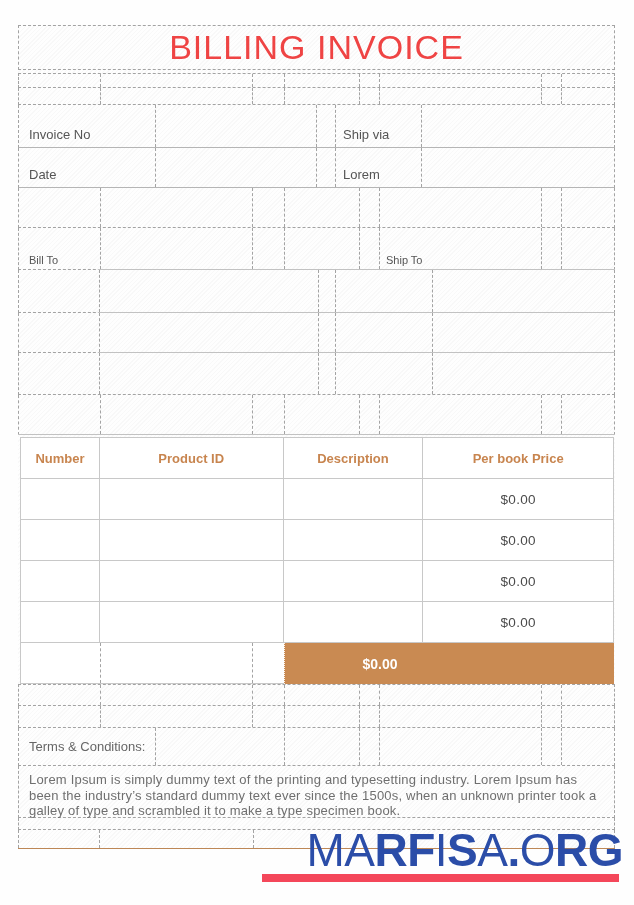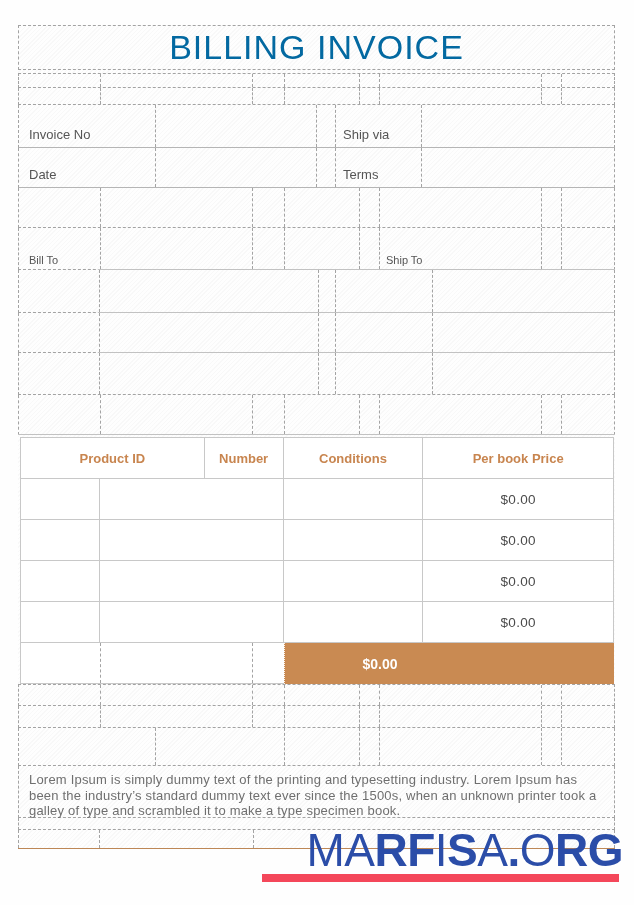--- a/index.html
+++ b/index.html
@@ -9,21 +9,21 @@
   }
   
   .sheet::before{
     content:"";position:absolute;left:18px;top:25px;width:597px;height:824px;
     background:repeating-linear-gradient(135deg, rgba(120,120,120,0.045) 0 1px, transparent 1px 3px);
     z-index:0;pointer-events:none;
   }
   .title-box{
     position:absolute;left:18px;top:25px;width:597px;height:45px;box-sizing:border-box;
     border:1px dashed #a3a3a3;display:flex;align-items:center;justify-content:center;
-    font-size:34px;letter-spacing:1px;color:#0369a1;z-index:1;
+    font-size:34px;letter-spacing:1px;color:#ef4444;z-index:1;
   }
   .grow{
     position:absolute;left:18px;width:597px;box-sizing:border-box;
     border:1px dashed #a3a3a3;border-top:none;z-index:1;
   }
   .grow.bt{border-top:1px dashed #a3a3a3;}
   .grow.sb{border-bottom:1px solid #b5b5b5;text-align:right;}
   .grow.nb{border-bottom:none;}
   .vd{position:absolute;top:0;bottom:0;width:0;border-left:1px dashed #a3a3a3;}
   .sline{position:absolute;height:0;border-top:1px solid #c2c2c2;z-index:2;}
@@ -103,21 +103,21 @@
     <span class="field" style="left:136px;width:161px;"></span>
     <span class="field" style="left:402px;width:194px;"></span>
   </div>
 
   <div class="grow sb" style="top:148px;height:40px;">
     <i class="vd" style="left:136px"></i>
     <i class="vd" style="left:297px"></i>
     <i class="vd" style="left:316px"></i>
     <i class="vd" style="left:402px"></i>
     <span class="lbl" style="left:10px;bottom:5px;">Date</span>
-    <span class="lbl" style="left:324px;bottom:5px;">Terms</span>
+    <span class="lbl" style="left:324px;bottom:5px;">Lorem</span>
     <span class="field" style="left:136px;width:161px;"></span>
     <span class="field" style="left:402px;width:194px;"></span>
   </div>
 
   <div class="grow" style="top:188px;height:40px;">
     <i class="vd" style="left:81px"></i>
     <i class="vd" style="left:233px"></i>
     <i class="vd" style="left:265px"></i>
     <i class="vd" style="left:340px"></i>
     <i class="vd" style="left:360px"></i>
@@ -168,23 +168,23 @@
   <span class="sline" style="top:269px;left:98px;width:517px;"></span>
   <span class="sline" style="top:312px;left:98px;width:517px;"></span>
   <span class="sline" style="top:352px;left:98px;width:517px;"></span>
   <span class="sline" style="top:434px;left:18px;width:597px;"></span>
 
   <span class="area" style="left:18px;top:270px;width:299px;height:125px;"></span>
   <span class="area" style="left:317px;top:270px;width:298px;height:125px;"></span>
 
   <div class="itable">
     <div class="trow head">
+      <div class="tcell c1 hcell">Number</div>
       <div class="tcell c2 hcell">Product ID</div>
-      <div class="tcell c1 hcell">Number</div>
-      <div class="tcell c3 hcell">Conditions</div>
+      <div class="tcell c3 hcell">Description</div>
       <div class="tcell c4 hcell">Per book Price</div>
     </div>
     <div class="trow">
       <div class="tcell c1"></div>
       <div class="tcell c2"></div>
       <div class="tcell c3"></div>
       <div class="tcell c4 pcell">$0.00</div>
     </div>
     <div class="trow">
       <div class="tcell c1"></div>
@@ -234,20 +234,21 @@
     <i class="vd" style="left:542px"></i>
   </div>
 
   <div class="grow" style="top:728px;height:38px;">
     <i class="vd" style="left:136px"></i>
     <i class="vd" style="left:265px"></i>
     <i class="vd" style="left:340px"></i>
     <i class="vd" style="left:360px"></i>
     <i class="vd" style="left:522px"></i>
     <i class="vd" style="left:542px"></i>
+    <span class="terms-label">Terms &amp; Conditions:</span>
     <span class="field" style="left:136px;width:459px;"></span>
   </div>
 
   <div class="lorem">
     <p>Lorem Ipsum is simply dummy text of the printing and typesetting industry. Lorem Ipsum has been the industry’s standard dummy text ever since the 1500s, when an unknown printer took a galley of type and scrambled it to make a type specimen book.</p>
   </div>
 
   <div class="grow" style="top:818px;height:12px;"></div>
   <div class="grow nb" style="top:830px;height:18px;">
     <i class="vd" style="left:80px"></i>

